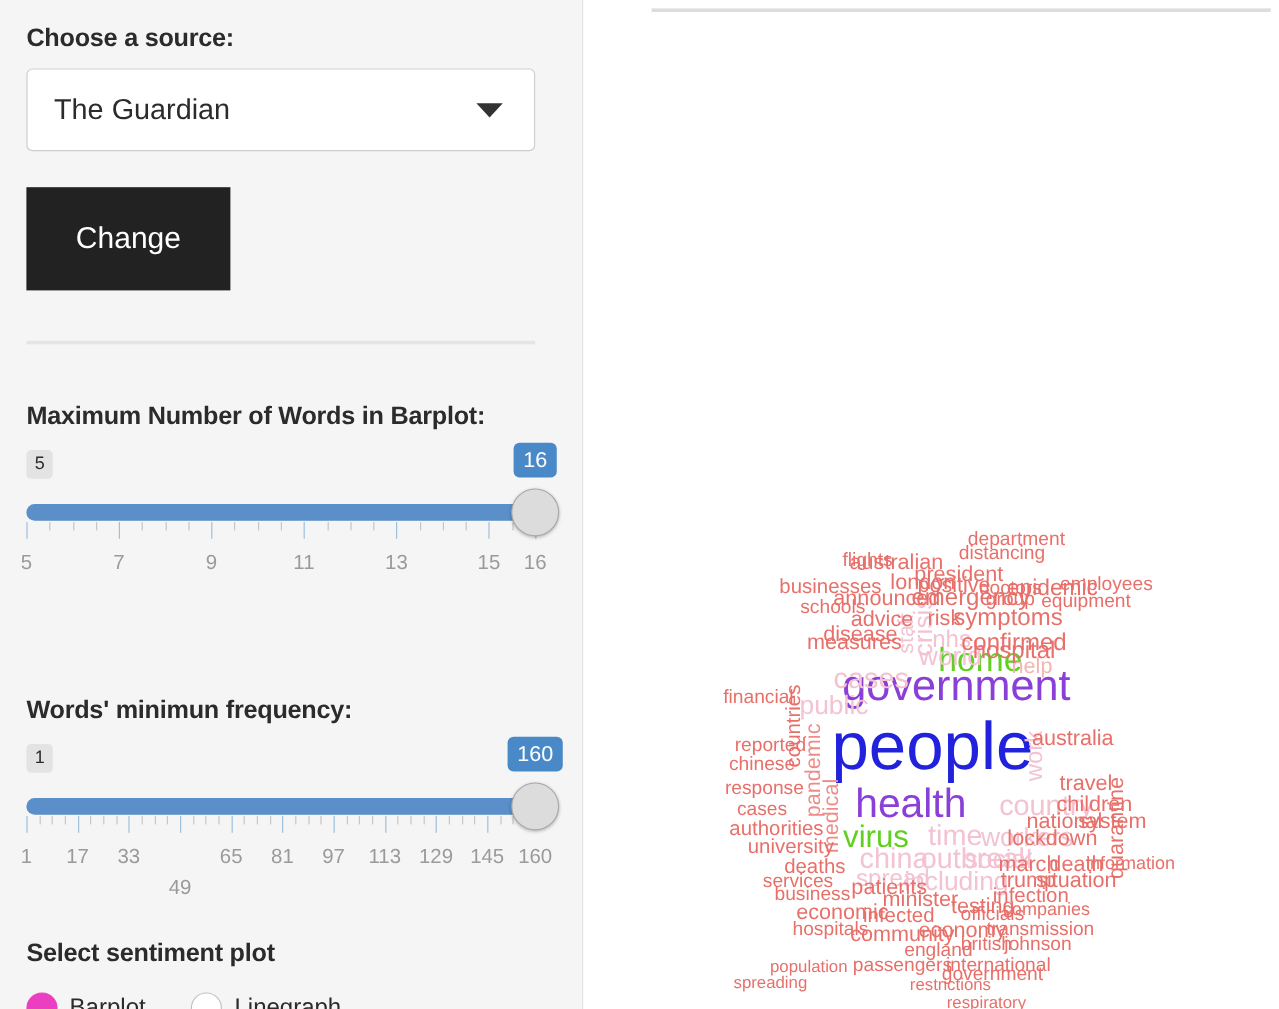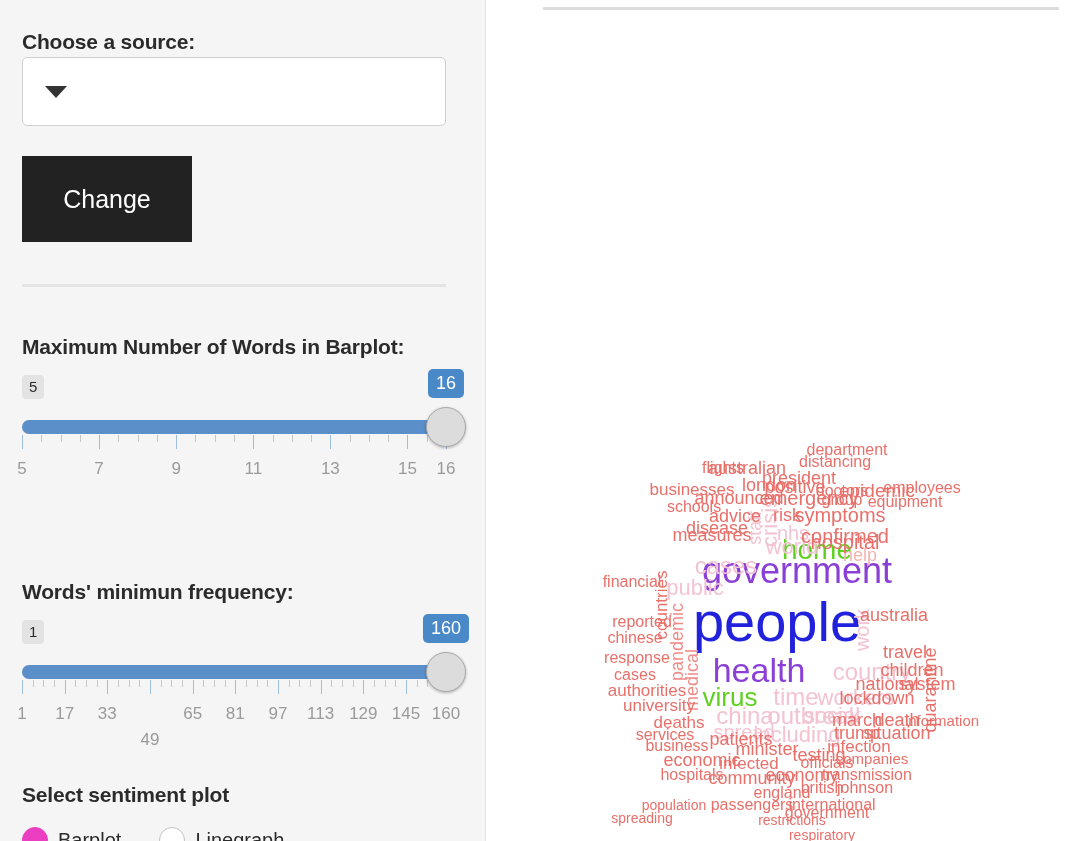--- a/index.html
+++ b/index.html
@@ -20,21 +20,21 @@
     border-right: 1px solid #e3e3e3;
     padding: 0 22px;
   }
   .panel-heading {
     font-size: 21px;
     font-weight: bold;
     color: #2b2b2b;
     letter-spacing: -0.2px;
     line-height: 1.33;
   }
-  .h-source { position: absolute; left: 22px; top: 28px; }
+  .h-source { position: absolute; left: 22px; top: 18px; }
 
   
   .select-wrap {
     position: absolute; left: 22px; top: 57px;
     width: 424px; height: 69px;
     background: #ffffff;
     border: 1px solid #cfcfcf;
     border-radius: 5px;
     display: flex; align-items: center;
     padding: 0 22px;
@@ -176,20 +176,21 @@
 </head>
 <body>
 
 <div id="app">
 
   <aside class="sidebar">
 
     <div class="panel-heading h-source">Choose a source:</div>
 
     <div class="select-wrap">
+      <span class="select-value">The Guardian</span>
       <span class="caret"></span>
     </div>
 
     <button class="btn-change">Change</button>
 
     <div class="divider"></div>
 
     <div class="slider-block" id="blk-barplot" style="top:333px;">
       <div class="panel-heading slider-label">Maximum Number of Words in Barplot:</div>
       <div class="slider-row">

